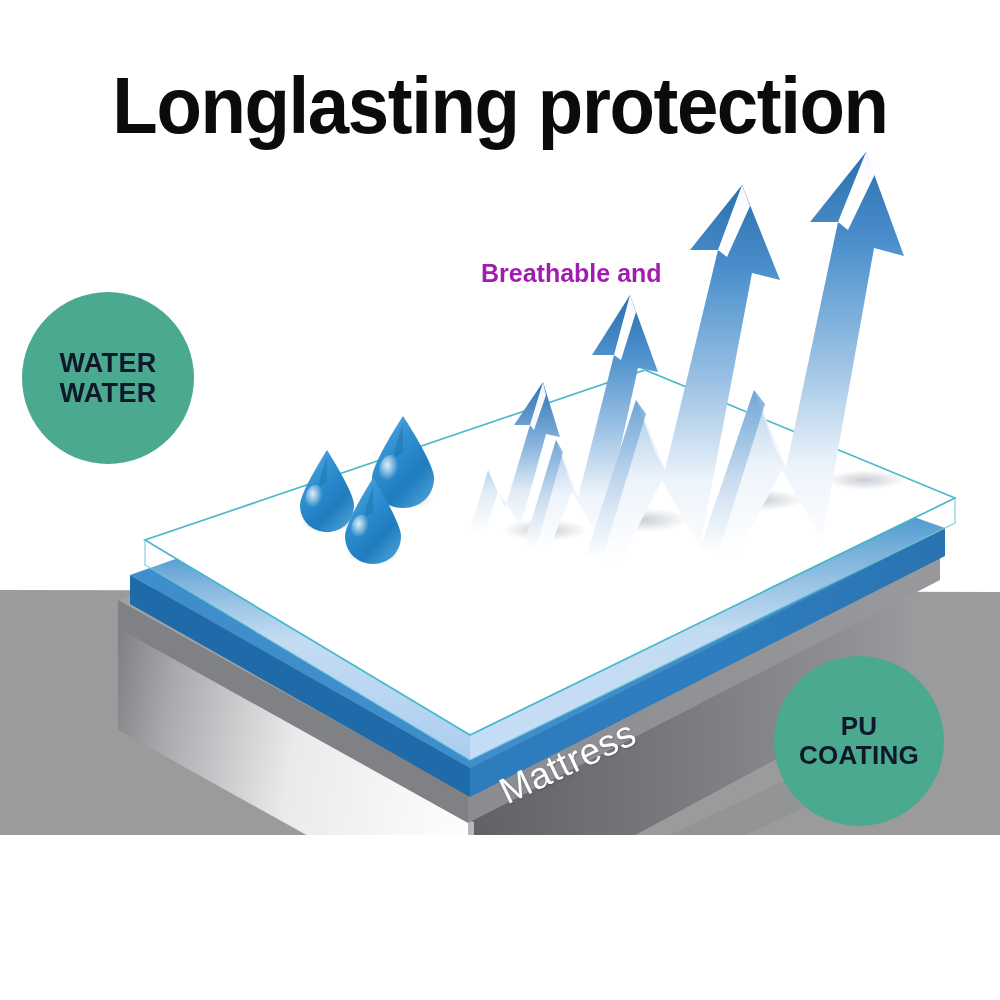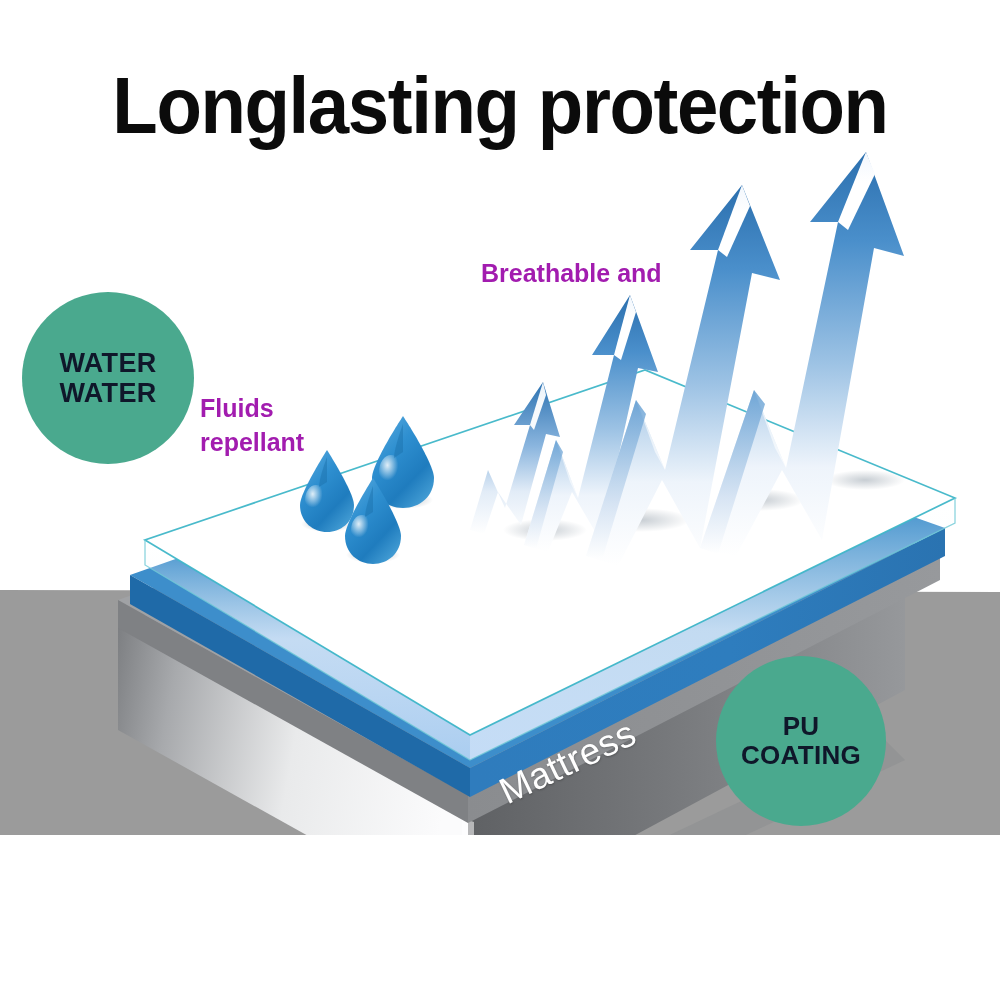--- a/index.html
+++ b/index.html
@@ -62,21 +62,21 @@
     white-space: nowrap;
   }
   #badge-waterproof {
     left: 22px;
     top: 292px;
     width: 172px;
     height: 172px;
     font-size: 27px;
   }
   #badge-pucoating {
-    left: 716px;
+    left: 774px;
     top: 656px;
     width: 170px;
     height: 170px;
     font-size: 26px;
   }
   
   .caption {
     position: absolute;
     color: #a21caf;
     font-size: 25px;
@@ -320,24 +320,20 @@
   <div class="badge" id="badge-waterproof" style="background:#4aa98e;">
     <span class="badge-line">WATER</span>
     <span class="badge-line">WATER</span>
   </div>
 
   <div class="badge" id="badge-pucoating" style="background:#4aa98e;">
     <span class="badge-line">PU</span>
     <span class="badge-line">COATING</span>
   </div>
 
-  <div class="caption" id="caption-fluids">
-    <span class="cap-line">Fluids</span>
-    <span class="cap-line">repellant</span>
-  </div>
 
   <div class="caption" id="caption-breathable">
     <span class="cap-line">Breathable and</span>
   </div>
 
   <div id="mattress-label">Mattress</div>
 
 </div>
 
 </body></html>

